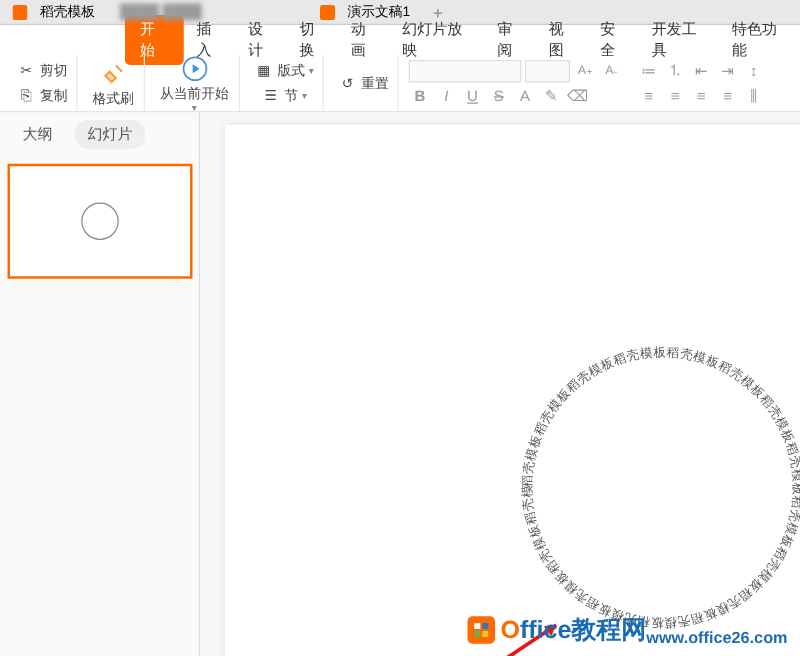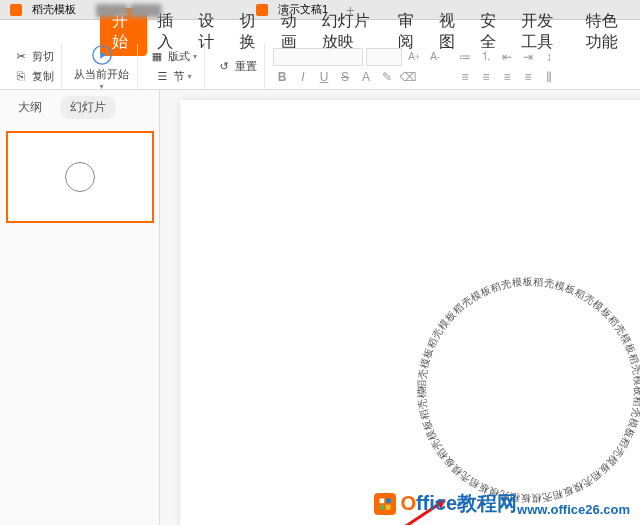--- a/index.html
+++ b/index.html
@@ -5,21 +5,21 @@
     * { margin: 0; padding: 0; box-sizing: border-box; }
     body { width: 640px; height: 525px; font-family: "Microsoft YaHei", sans-serif; font-size: 12px; background: #fff; overflow: hidden; position: relative; }
     
     .tabbar { height: 20px; background: #e8e8e8; display: flex; align-items: center; border-bottom: 1px solid #ccc; }
     .tab { padding: 2px 10px; display: flex; align-items: center; gap: 10px; font-size: 11px; }
     .tab.blurred { filter: blur(2px); color: #999; width: 160px; }
     .tab-icon { width: 12px; height: 12px; display: inline-block; }
     .tab-add { padding: 0 8px; color: #888; font-size: 14px; cursor: pointer; }
     
     .ribbon-tabs { height: 24px; display: flex; align-items: center; gap: 2px; padding-left: 100px; }
-    .ribbon-tab { padding: 3px 8px; font-size: 16px; color: #333; cursor: pointer; }
+    .ribbon-tab { padding: 3px 8px; font-size: 12px; color: #333; cursor: pointer; }
     .ribbon-tab.active { background: #ff6a00; color: #fff; border-radius: 4px; padding: 3px 12px; }
     
     .toolbar { height: 46px; border-bottom: 1px solid #ddd; display: flex; align-items: center; padding: 0 6px; gap: 4px; }
     .tool-group { display: flex; flex-direction: column; align-items: center; padding: 0 4px; border-right: 1px solid #e8e8e8; height: 100%; justify-content: center; }
     .tool-group.no-border { border-right: none; }
     .tool-btn { display: flex; align-items: center; gap: 3px; font-size: 11px; color: #444; padding: 2px 3px; cursor: pointer; }
     .tool-btn-large { display: flex; flex-direction: column; align-items: center; font-size: 11px; color: #444; cursor: pointer; padding: 2px 4px; }
     .tool-icon { width: 16px; height: 16px; display: inline-flex; align-items: center; justify-content: center; }
     .tool-icon-large { width: 24px; height: 24px; display: inline-flex; align-items: center; justify-content: center; }
     .dd { font-size: 8px; color: #888; }
@@ -96,20 +96,30 @@
       <span>剪切</span>
     </div>
     <div class="tool-btn">
       <span class="tool-icon">⎘</span>
       <span>复制</span>
     </div>
   </div>
   <div class="tool-group">
     <div class="tool-btn-large">
       <span class="tool-icon-large">
+        <svg viewBox="0 0 24 24" width="20" height="20">
+            <path d="M4 14 L8 10 L14 16 L10 20 Z M14 4 L20 10" stroke="#ff9a3c" stroke-width="2" fill="#ffd9b3"></path>
+          </svg>
+      </span>
+      <span>格式刷</span>
+    </div>
+  </div>
+  <div class="tool-group">
+    <div class="tool-btn-large">
+      <span class="tool-icon-large">
         <svg viewBox="0 0 24 24" width="22" height="22">
             <circle cx="12" cy="12" r="10" fill="none" stroke="#4a90d9" stroke-width="1.5"></circle>
             <path d="M10 8 L16 12 L10 16 Z" fill="#4a90d9"></path>
           </svg>
       </span>
       <span>从当前开始</span>
         <span class="dd">▾</span>
     </div>
   </div>
   <div class="tool-group">

